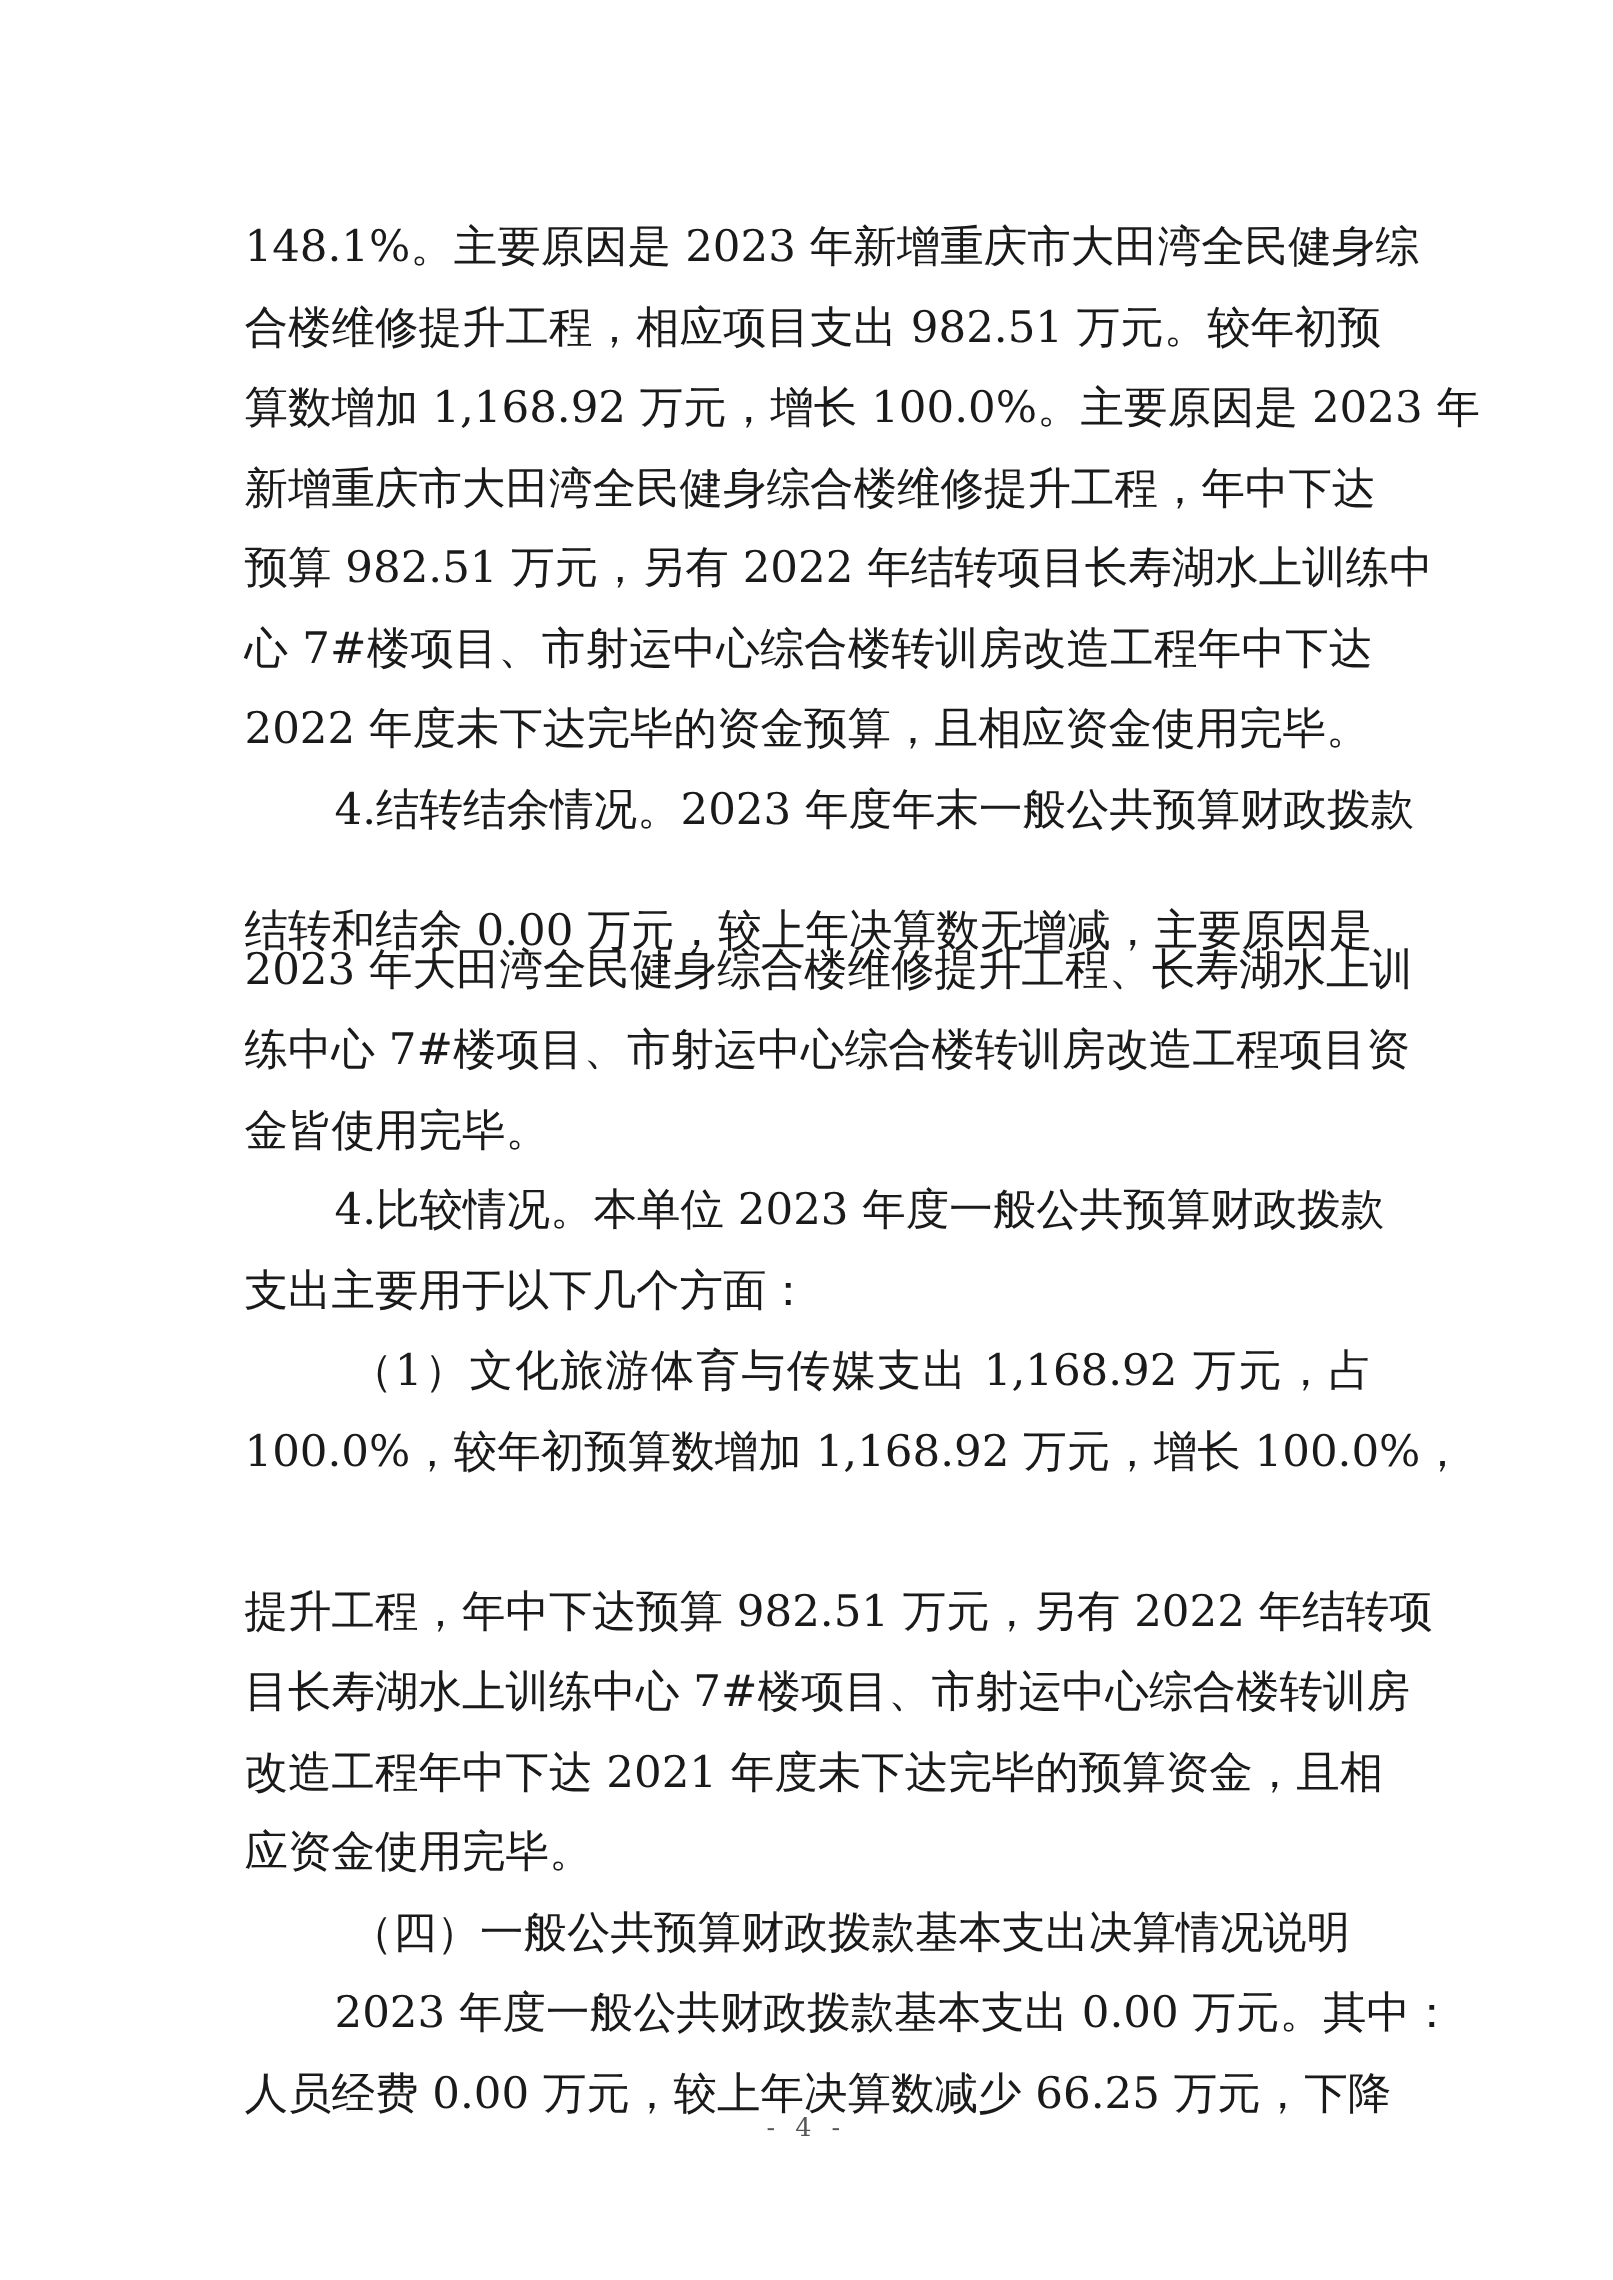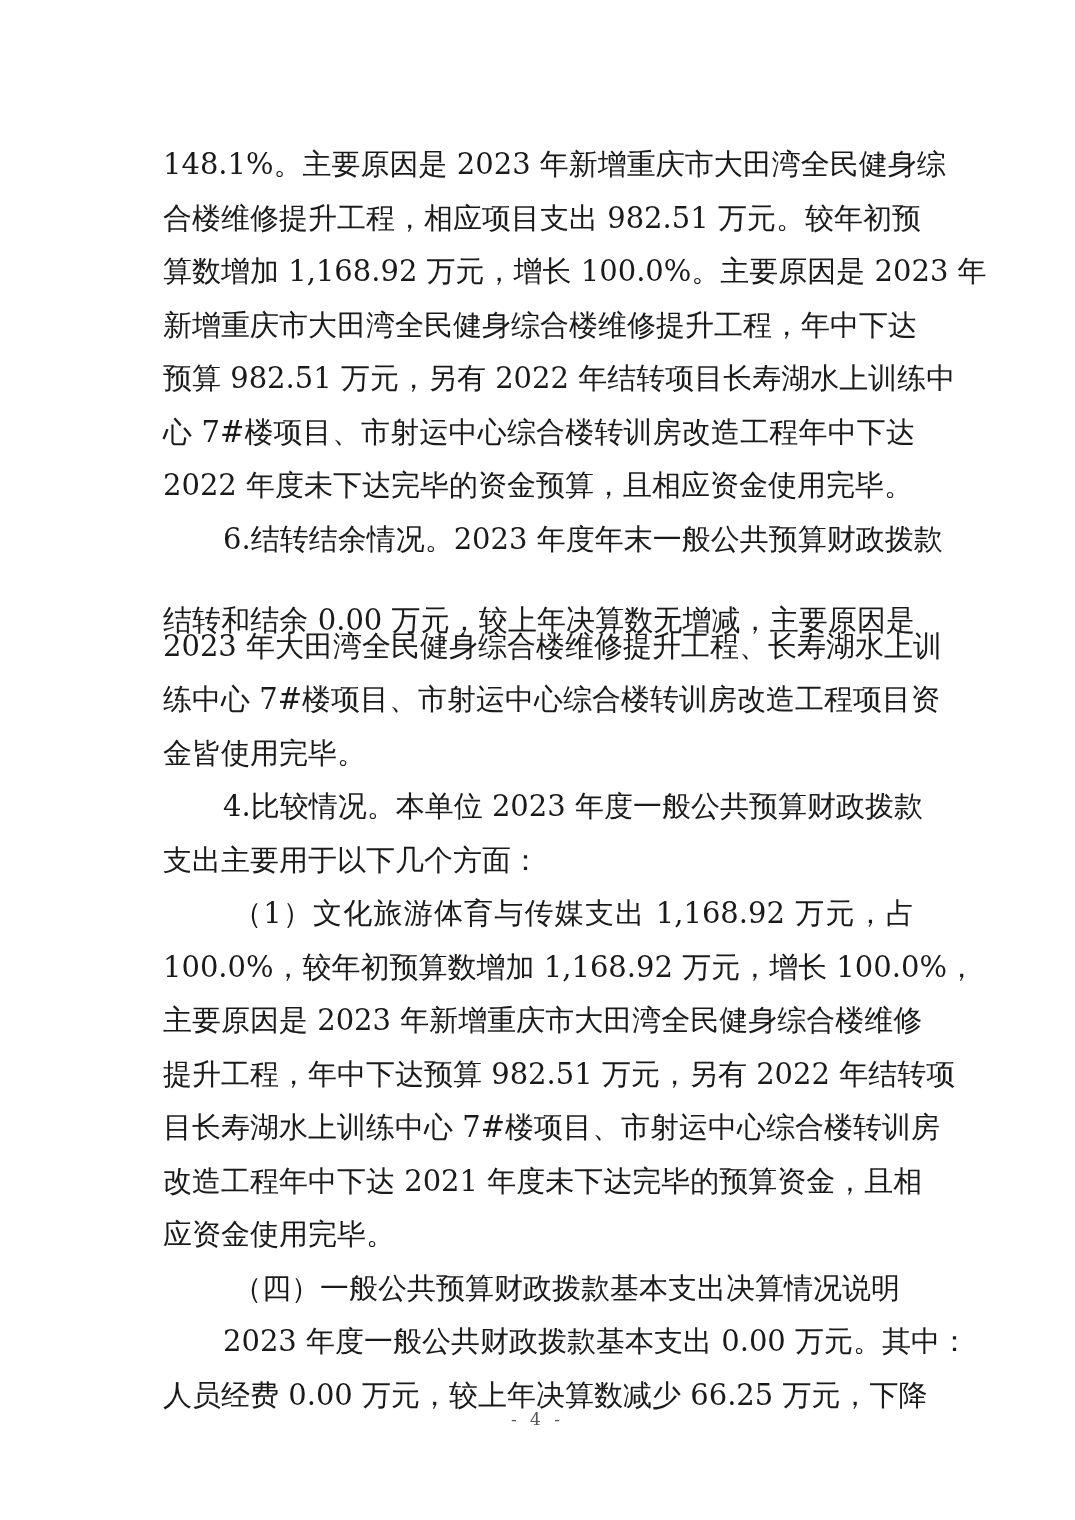--- a/index.html
+++ b/index.html
@@ -37,32 +37,31 @@
 
 <div class="page">
   <div class="line" style="top:144px">148.1%。主要原因是 2023 年新增重庆市大田湾全民健身综</div>
   <div class="line" style="top:198px">合楼维修提升工程，相应项目支出 982.51 万元。较年初预</div>
   <div class="line" style="top:251px">算数增加 1,168.92 万元，增长 100.0%。主要原因是 2023 年</div>
   <div class="line" style="top:305px">新增重庆市大田湾全民健身综合楼维修提升工程，年中下达</div>
   <div class="line" style="top:358px">预算 982.51 万元，另有 2022 年结转项目长寿湖水上训练中</div>
   <div class="line" style="top:412px">心 7#楼项目、市射运中心综合楼转训房改造工程年中下达</div>
   <div class="line last" style="top:465px">2022 年度未下达完毕的资金预算，且相应资金使用完毕。</div>
 
-  <div class="line indent" style="top:519px">6.结转结余情况。2023 年度年末一般公共预算财政拨款</div>
+  <div class="line indent" style="top:519px">4.结转结余情况。2023 年度年末一般公共预算财政拨款</div>
   <div class="line" style="top:600px">结转和结余 0.00 万元，较上年决算数无增减，主要原因是</div>
   <div class="line" style="top:626px">2023 年大田湾全民健身综合楼维修提升工程、长寿湖水上训</div>
   <div class="line" style="top:679px">练中心 7#楼项目、市射运中心综合楼转训房改造工程项目资</div>
   <div class="line last" style="top:733px">金皆使用完毕。</div>
 
   <div class="line indent" style="top:786px">4.比较情况。本单位 2023 年度一般公共预算财政拨款</div>
   <div class="line last" style="top:840px">支出主要用于以下几个方面：</div>
 
   <div class="line indent2" style="top:893px">（1）文化旅游体育与传媒支出 1,168.92 万元，占</div>
   <div class="line" style="top:947px">100.0%，较年初预算数增加 1,168.92 万元，增长 100.0%，</div>
-  <div class="line" style="top:1000px">主要原因是 2023 年新增重庆市大田湾全民健身综合楼维修</div>
   <div class="line" style="top:1054px">提升工程，年中下达预算 982.51 万元，另有 2022 年结转项</div>
   <div class="line" style="top:1107px">目长寿湖水上训练中心 7#楼项目、市射运中心综合楼转训房</div>
   <div class="line" style="top:1161px">改造工程年中下达 2021 年度未下达完毕的预算资金，且相</div>
   <div class="line last" style="top:1214px">应资金使用完毕。</div>
 
   <div class="line indent2 last" style="top:1268px">（四）一般公共预算财政拨款基本支出决算情况说明</div>
   <div class="line indent" style="top:1321px">2023 年度一般公共财政拨款基本支出 0.00 万元。其中：</div>
   <div class="line" style="top:1375px">人员经费 0.00 万元，较上年决算数减少 66.25 万元，下降</div>
 
   <div class="footer">- 4 -</div>

